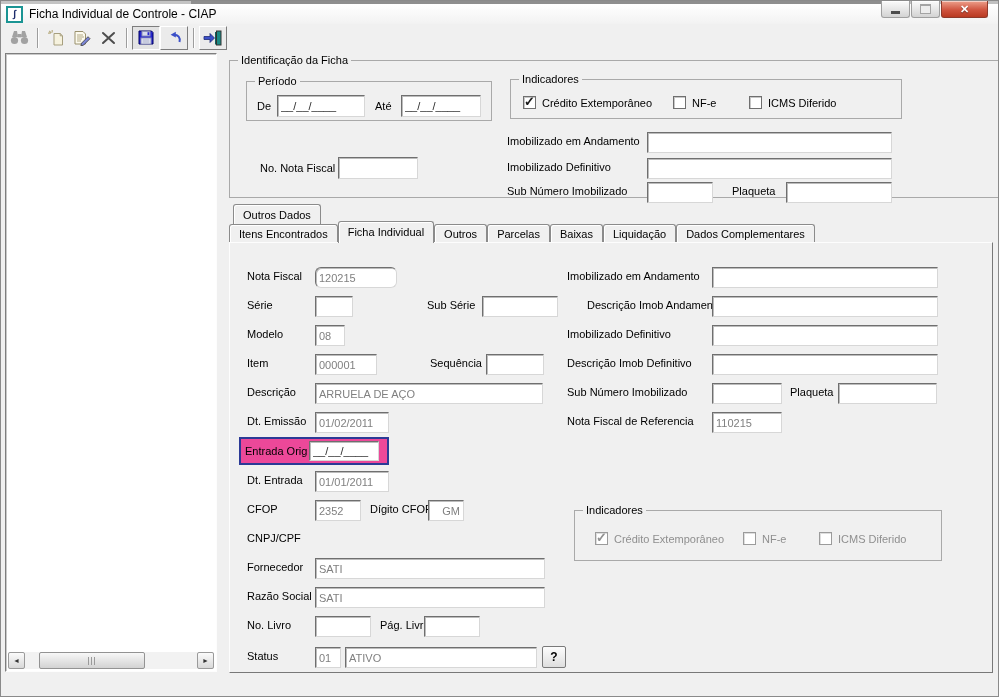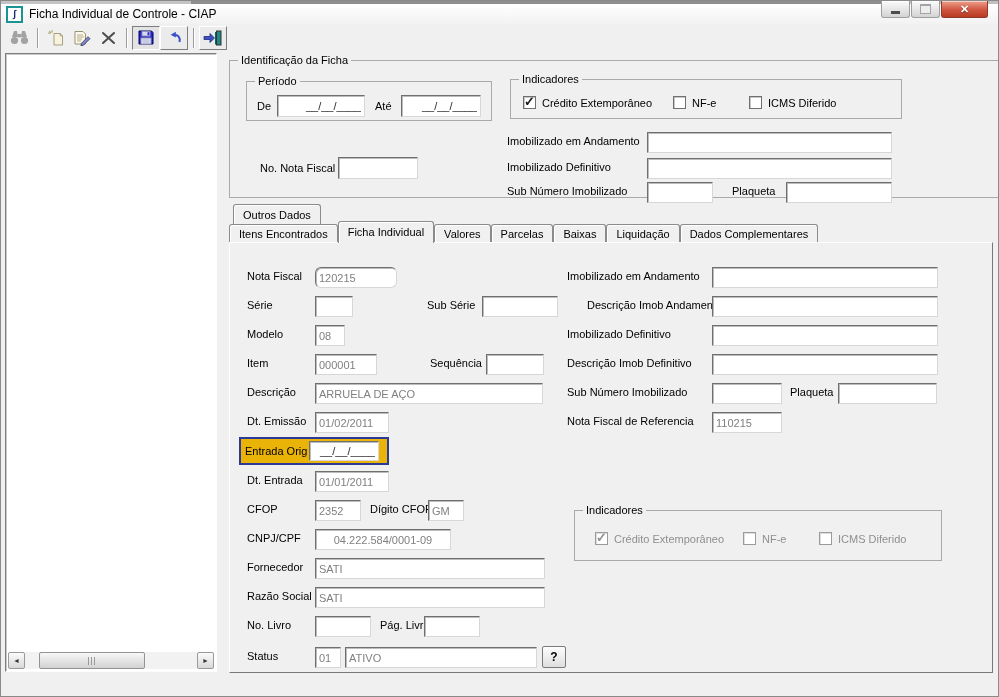--- a/index.html
+++ b/index.html
@@ -53,21 +53,21 @@
 
   
   .grp{position:absolute;border:1px solid #a9a9a9;margin:0;padding:0;min-inline-size:0;box-sizing:border-box;background:transparent;}
   .grp>legend{margin-left:8px;padding:0 3px;font-size:11px;}
 
   
   .inp{position:absolute;font:11px "Liberation Sans",sans-serif;background:#fff;height:21px;
     border:1px solid;border-color:#6f6f6f #d7d7d7 #d7d7d7 #6f6f6f;box-shadow:inset 1px 1px 0 #bcbcbc;
     padding:1px 3px;box-sizing:border-box;color:#000;outline:none;}
   .ro{color:#808080;}
-  .mask{color:#2a2a2a;text-align:right;}
+  .mask{color:#2a2a2a;text-align:left;}
   .lbl{position:absolute;white-space:nowrap;}
   .dim{color:#8f8f8f;}
 
   
   .cbrow{position:absolute;display:flex;align-items:center;gap:6px;}
   .cb{width:13px;height:13px;background:#fff;border:1px solid #6f6f6f;box-sizing:border-box;
     box-shadow:inset 1px 1px 0 #c7c7c7;position:relative;flex:0 0 auto;}
   .cb.checked::after{content:"✓";position:absolute;left:0px;top:-3px;font-size:13px;font-weight:bold;color:#1a1a1a;}
   .cb.dis{border-color:#9b9b9b;box-shadow:inset 1px 1px 0 #dedede;}
   .cb.dis.checked::after{color:#929292;}
@@ -77,21 +77,21 @@
     border:1px solid #8b8b8b;border-bottom:none;border-radius:3px 3px 0 0;
     box-shadow:inset 1px 1px 0 #fff;white-space:nowrap;}
   .tabs-row{left:228px;top:223px;height:18px;display:flex;align-items:flex-end;}
   .tab.active{height:22px;line-height:21px;margin-top:-4px;margin-bottom:-1px;position:relative;z-index:3;}
   .tab-outros{left:232px;top:203px;height:20px;line-height:20px;}
   .panel{left:228px;top:241px;width:764px;height:431px;background:#f0f0f0;box-sizing:border-box;
     border:1px solid;border-color:#fdfdfd #787878 #787878 #fdfdfd;}
 
   
   .focus-box{position:absolute;left:9px;top:194px;width:150px;height:28px;border:2px solid #2b3a96;
-    box-sizing:border-box;display:flex;align-items:center;background:#eab308;}
+    box-sizing:border-box;display:flex;align-items:center;background:#ec4899;}
   .focus-box .lbl2{margin-left:4px;width:64px;white-space:nowrap;}
   .focus-box .inp{position:static;width:70px;height:20px;}
 
   
   .btn{position:absolute;font:bold 12px "Liberation Sans",sans-serif;text-align:center;
     background:linear-gradient(#fdfdfd,#dedede);border:1px solid #7a7a7a;border-radius:2px;
     box-sizing:border-box;padding:0;}
 
   
   .statusbar{left:0;top:674px;width:100%;height:22px;border-top:1px solid #ffffff;background:#f0f0f0;}
@@ -229,21 +229,21 @@
     <span class="lbl" style="left:277px;top:119px;">Sub Número Imobilizado</span>
     <input class="inp" style="left: 417px; top: 116px; width: 66px;" value="">
     <span class="lbl" style="left:502px;top:119px;">Plaqueta</span>
     <input class="inp" style="left: 556px; top: 116px; width: 106px;" value="">
   </fieldset>
 
   <div class="abs tab tab-outros">Outros Dados</div>
   <div class="abs tabs-row">
     <span class="tab">Itens Encontrados</span>
     <span class="tab active">Ficha Individual</span>
-    <span class="tab">Valores</span>
+    <span class="tab">Outros</span>
     <span class="tab">Parcelas</span>
     <span class="tab">Baixas</span>
     <span class="tab">Liquidação</span>
     <span class="tab">Dados Complementares</span>
   </div>
 
   <div class="abs panel">
 
     <span class="lbl" style="left:17px;top:27px;">Nota Fiscal</span>
     <input class="inp ro" style="left: 85px; top: 24px; width: 82px; border-radius: 6px;" value="120215">
@@ -271,24 +271,23 @@
       <span class="lbl2">Entrada Orig</span>
       <input class="inp mask" value="__/__/____" style="">
     </div>
 
     <span class="lbl" style="left:17px;top:231px;">Dt. Entrada</span>
     <input class="inp ro" style="left: 85px; top: 228px; width: 74px;" value="01/01/2011">
 
     <span class="lbl" style="left:17px;top:260px;">CFOP</span>
     <input class="inp ro" style="left: 85px; top: 257px; width: 46px;" value="2352">
     <span class="lbl" style="left:140px;top:260px;">Dígito CFOP</span>
-    <input class="inp ro" style="left: 198px; top: 257px; width: 36px;" value="GM">
+    <input class="inp ro" style="left: 198px; top: 257px; width: 36px; text-align: right;" value="GM">
 
     <span class="lbl" style="left:17px;top:289px;">CNPJ/CPF</span>
-    <input class="inp ro" style="left: 85px; top: 286px; width: 136px; text-align: center;" value="04.222.584/0001-09">
 
     <span class="lbl" style="left:17px;top:318px;">Fornecedor</span>
     <input class="inp ro" style="left: 85px; top: 315px; width: 230px;" value="SATI">
 
     <span class="lbl" style="left:17px;top:347px;">Razão Social</span>
     <input class="inp ro" style="left: 85px; top: 344px; width: 230px;" value="SATI">
 
     <span class="lbl" style="left:17px;top:376px;">No. Livro</span>
     <input class="inp" style="left: 85px; top: 373px; width: 56px;" value="">
     <span class="lbl" style="left:150px;top:376px;">Pág. Livro</span>

